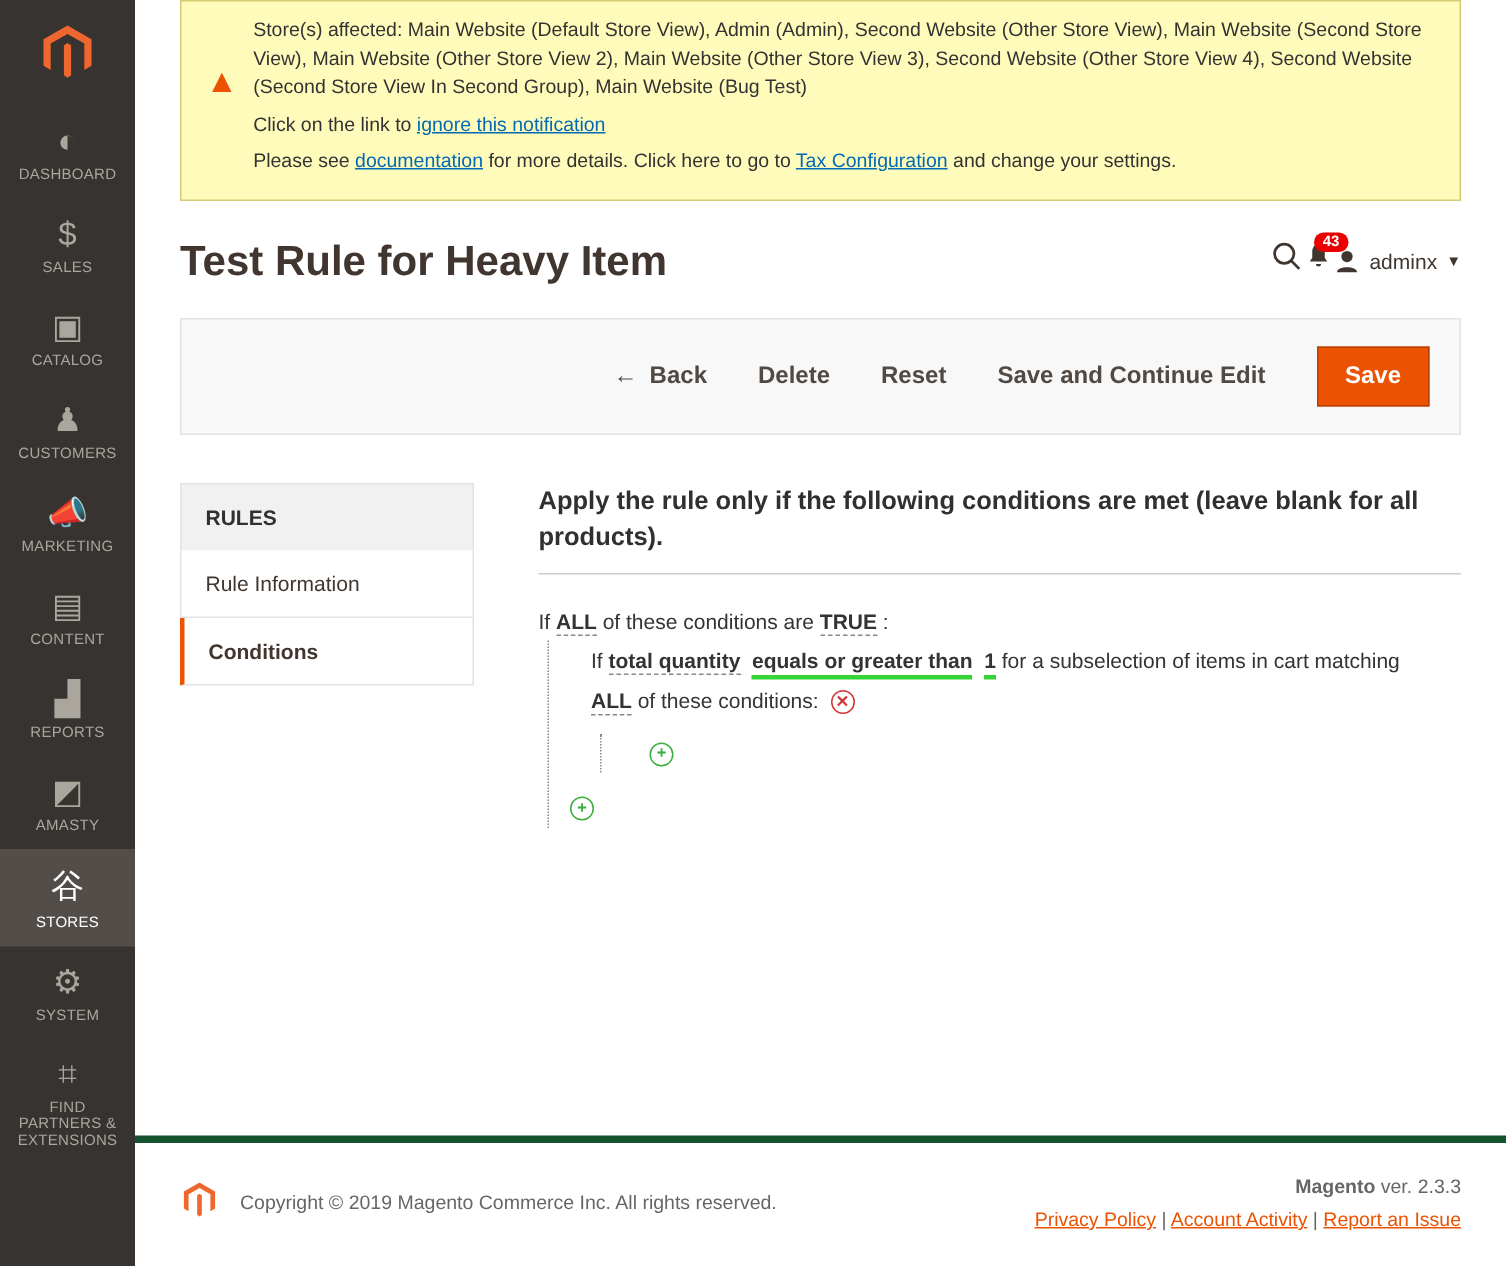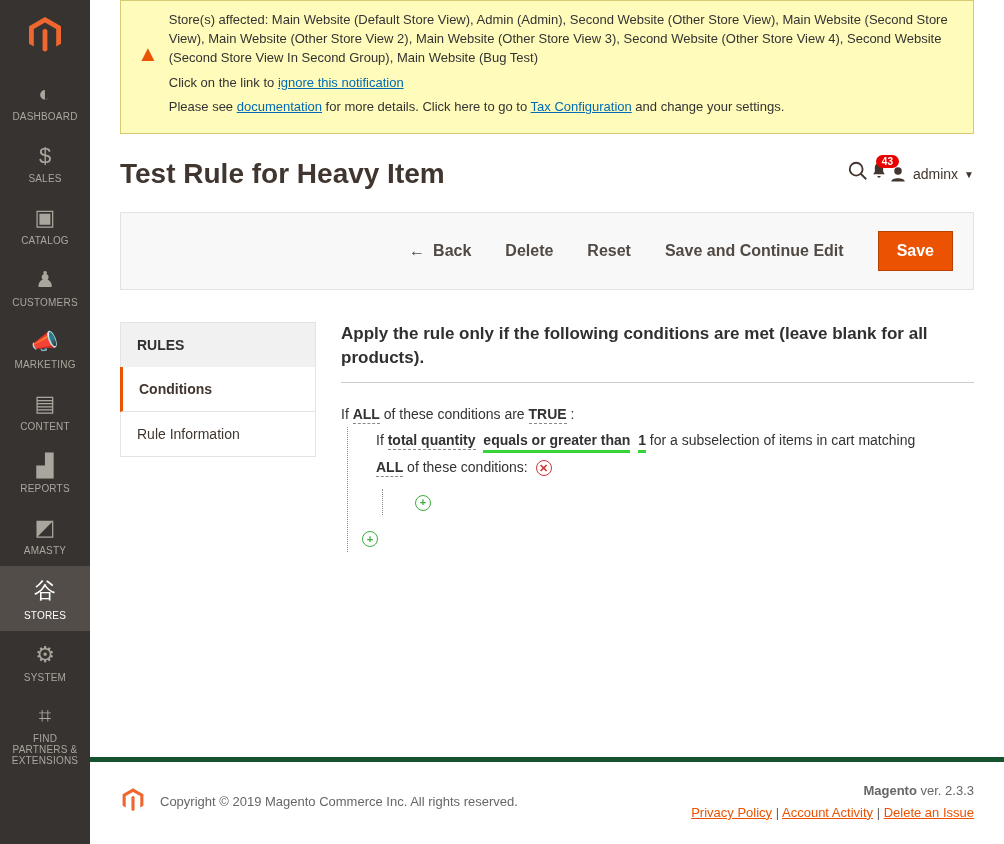--- a/index.html
+++ b/index.html
@@ -33,21 +33,21 @@
 .badge { position: absolute; top: -6px; right: -10px; background: #eb0000; color: #fff; font-size: 10px; border-radius: 10px; padding: 1px 6px; font-weight: 700; }
 .user { display: flex; align-items: center; gap: 6px; font-size: 14px; color: #41362f; cursor: pointer; }
 
 
 .toolbar { background: #f8f8f8; border: 1px solid #e3e3e3; margin: 14px 30px 0 30px; padding: 18px 20px; display: flex; justify-content: flex-end; align-items: center; gap: 34px; }
 .tb-btn { font-size: 16px; font-weight: 600; color: #514943; cursor: pointer; }
 .tb-back { display: flex; align-items: center; gap: 8px; }
 .tb-save { background: #eb5202; color: #fff; padding: 10px 18px; font-weight: 600; border: 1px solid #b84002; font-size: 16px; cursor: pointer; }
 
 
-.content { display: flex; gap: 14px; padding: 32px 30px; }
+.content { display: flex; gap: 32px; padding: 32px 30px; }
 .side-tabs { width: 196px; }
 .side-tabs .tab { padding: 14px 16px; border: 1px solid #e3e3e3; font-size: 14px; color: #41362f; cursor: pointer; background: #fff; }
 .side-tabs .tab-head { background: #f1f1f1; font-weight: 700; color: #303030; border-bottom: none; }
 .side-tabs .tab.active { border-left: 3px solid #eb5202; font-weight: 600; background: #fff; }
 .side-tabs .tab + .tab { border-top: none; }
 
 .panel { flex: 1; margin-left: 11px; }
 .panel-title { font-size: 17px; font-weight: 600; color: #303030; padding-bottom: 12px; border-bottom: 1px solid #ccc; margin-bottom: 18px; line-height: 1.4; }
 .cond { color: #333; font-size: 14px; line-height: 1.9; }
 .cond b { font-weight: 700; }
@@ -171,22 +171,22 @@
       </span>
       <span class="tb-btn">Delete</span>
       <span class="tb-btn">Reset</span>
       <span class="tb-btn">Save and Continue Edit</span>
       <span class="tb-save">Save</span>
     </div>
 
     <div class="content">
       <div class="side-tabs">
         <div class="tab tab-head">RULES</div>
+        <div class="tab">Rule Information</div>
         <div class="tab active">Conditions</div>
-        <div class="tab">Rule Information</div>
       </div>
 
       <div class="panel">
         <div class="panel-title">Apply the rule only if the following conditions are met (leave blank for all products).</div>
 
         <div class="cond">
           <div>
             <span>If </span><b class="link-dash">ALL</b><span>  of these conditions are </span><b class="link-dash">TRUE</b><span> :</span>
           </div>
 
@@ -218,18 +218,18 @@
             <g fill="#ef672f">
               <path d="M50 5 L90 28 L90 72 L78 79 L78 35 L50 19 L22 35 L22 79 L10 72 L10 28 Z"></path>
               <path d="M44 38 L44 88 L50 92 L56 88 L56 38 L50 34 Z"></path>
             </g>
           </svg>
       </div>
       <div>Copyright © 2019 Magento Commerce Inc. All rights reserved.</div>
       <div class="footer-right">
         <div><b>Magento</b><span> ver. 2.3.3</span></div>
         <div>
-          <a>Privacy Policy</a><span> | </span><a>Account Activity</a><span> | </span><a>Delete an Issue</a>
+          <a>Privacy Policy</a><span> | </span><a>Account Activity</a><span> | </span><a>Report an Issue</a>
         </div>
       </div>
     </div>
   </div>
 </div>
 
 </body></html>

